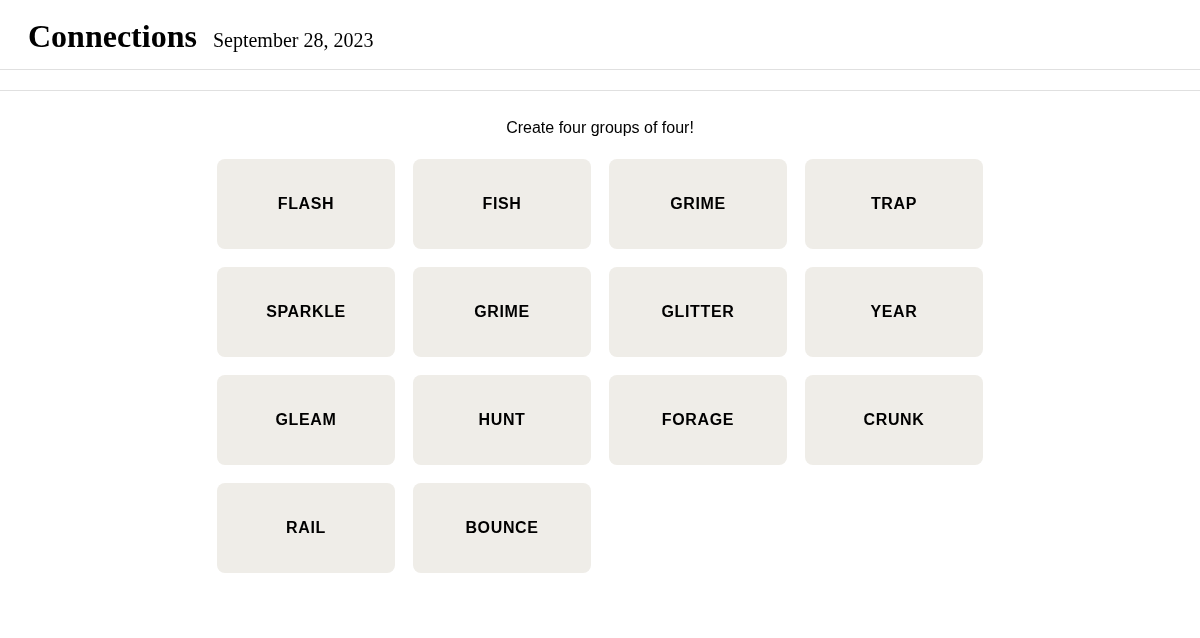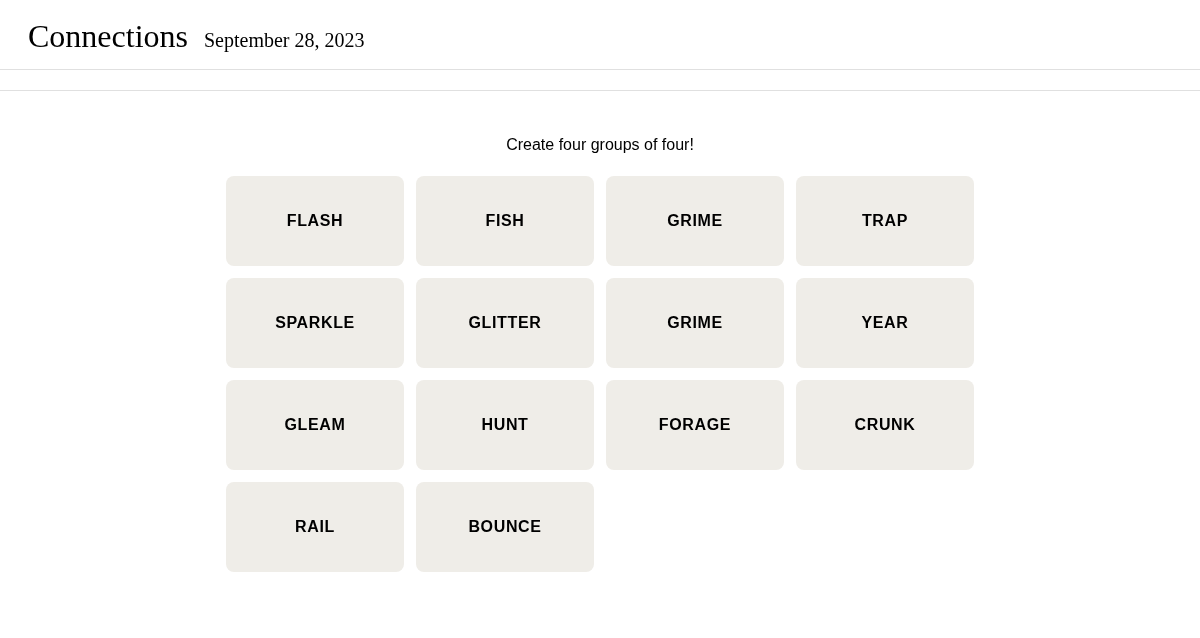--- a/index.html
+++ b/index.html
@@ -23,21 +23,21 @@
     }
 
     .header-title-row {
       display: flex;
       align-items: baseline;
       gap: 16px;
     }
 
     .header-title {
       font-size: 32px;
-      font-weight: 400;
+      font-weight: 700;
       font-family: 'Georgia', serif;
     }
 
     .header-date {
       font-size: 20px;
       font-weight: 400;
       font-family: 'Georgia', serif;
       color: #000;
       margin-top: 7px;
     }
@@ -53,28 +53,27 @@
       align-items: center;
       padding-top: 28px;
     }
 
     .instructions {
       font-size: 16px;
       font-weight: 400;
       color: #000;
       margin-bottom: 22px;
       font-family: Arial, sans-serif;
-      margin-top: 17px;
     }
 
     .grid {
       display: grid;
       grid-template-columns: repeat(4, 178px);
       grid-template-rows: repeat(4, 90px);
-      gap: 12px;
+      gap: 18px;
     }
 
     .tile {
       background-color: #efede8;
       border-radius: 8px;
       display: flex;
       align-items: center;
       justify-content: center;
       cursor: pointer;
       user-select: none;
@@ -114,24 +113,24 @@
       <div class="tile">
         <span class="tile-label">GRIME</span>
       </div>
       <div class="tile">
         <span class="tile-label">TRAP</span>
       </div>
       <div class="tile">
         <span class="tile-label">SPARKLE</span>
       </div>
       <div class="tile">
-        <span class="tile-label">GLITTER</span>
+        <span class="tile-label">GRIME</span>
       </div>
       <div class="tile">
-        <span class="tile-label">GRIME</span>
+        <span class="tile-label">GLITTER</span>
       </div>
       <div class="tile">
         <span class="tile-label">YEAR</span>
       </div>
       <div class="tile">
         <span class="tile-label">GLEAM</span>
       </div>
       <div class="tile">
         <span class="tile-label">HUNT</span>
       </div>

